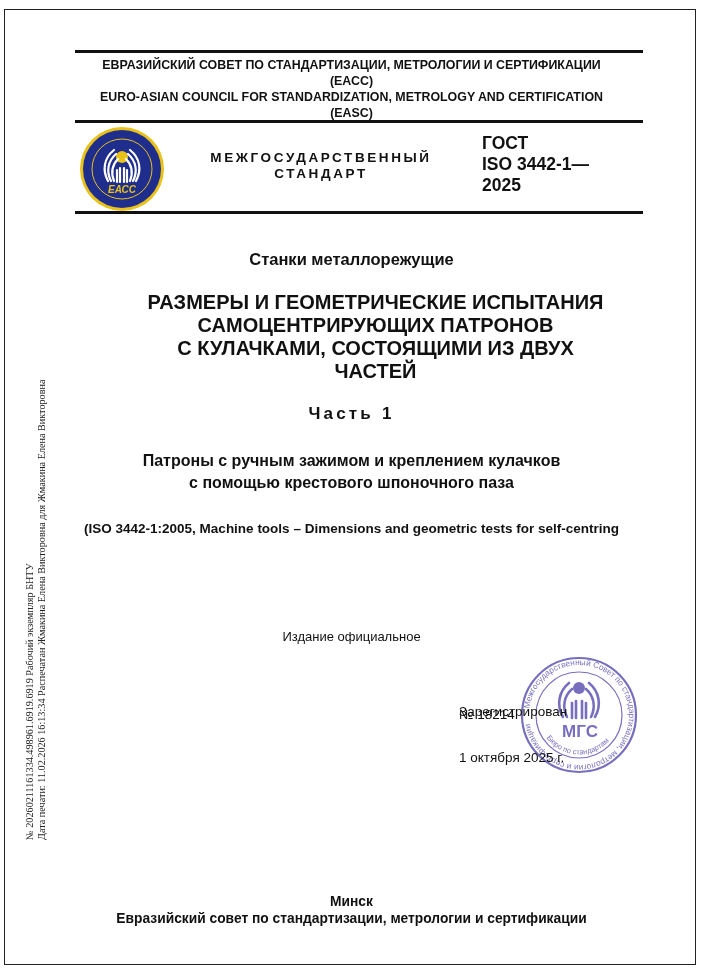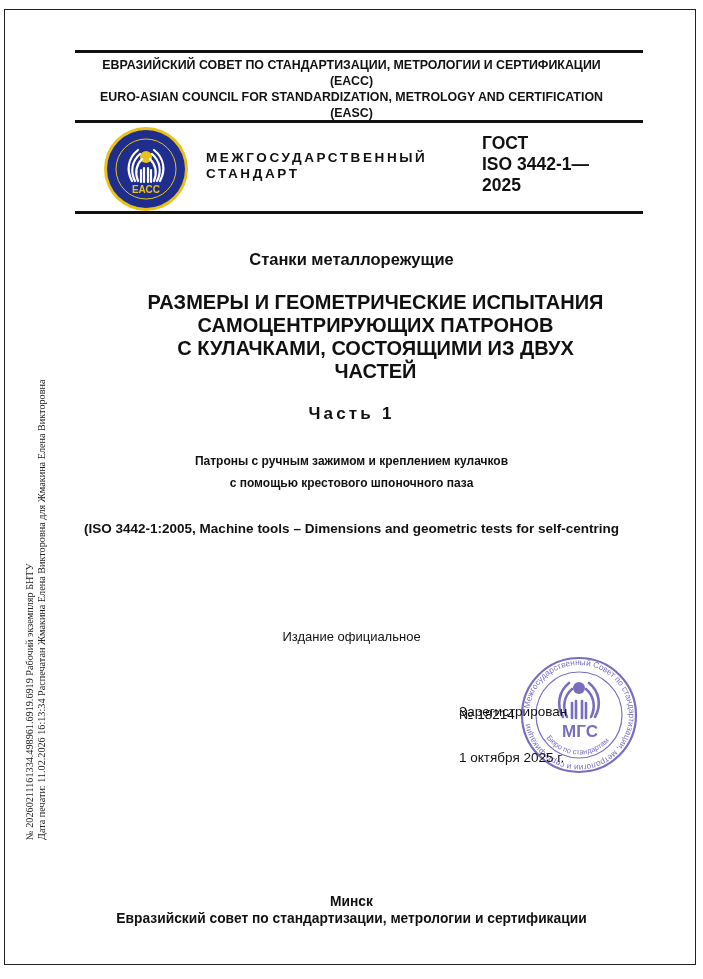--- a/index.html
+++ b/index.html
@@ -3,28 +3,28 @@
 <meta charset="utf-8">
 <style>
   html, body { margin: 0; padding: 0; background: #ffffff; }
   body { width: 703px; height: 979px; position: relative; overflow: hidden;
          font-family: "Liberation Sans", sans-serif; color: #111; }
   .page-frame { position: absolute; left: 4px; top: 9px; width: 692px; height: 956px;
                 border: 1.5px solid #222; box-sizing: border-box; }
   .rule { position: absolute; left: 75px; width: 568px; height: 3px; background: #111; }
   .center { position: absolute; left: 0; width: 703px; text-align: center; }
   .hdr-org { top: 57px; font-size: 12.4px; font-weight: bold; line-height: 16px; }
-  .logo { position: absolute; left: 102px; top: 126px; width: 88px; height: 86px; }
-  .mgs-label { position: absolute; left: 206px; top: 150px; width: 230px; 
+  .logo { position: absolute; left: 78px; top: 126px; width: 88px; height: 86px; font-style: italic; }
+  .mgs-label { position: absolute; left: 206px; top: 150px; width: 230px; text-align: center;
                font-weight: bold; font-size: 13.5px; letter-spacing: 2.6px; line-height: 16px; }
   .gost { position: absolute; left: 482px; top: 133px; font-weight: bold; font-size: 17.5px; line-height: 21px; }
   .subject { top: 250px; font-size: 16.5px; font-weight: bold; }
   .title { top: 291px; font-size: 20px; font-weight: bold; line-height: 23px; padding-left: 24px; }
   .part { top: 404px; font-size: 17px; font-weight: bold; letter-spacing: 3.2px; }
-  .subtitle { top: 450px; font-size: 12px; font-weight: bold; line-height: 22px; }
+  .subtitle { top: 450px; font-size: 16px; font-weight: bold; line-height: 22px; }
   .iso-ref { top: 520px; font-size: 13.5px; font-weight: bold; line-height: 17px; }
   .edition { top: 629px; font-size: 13px; font-weight: normal; }
   .reg { position: absolute; left: 459px; font-size: 13.5px; line-height: 18px; }
   .stamp { position: absolute; left: 519px; top: 655px; width: 120px; height: 120px; opacity: 0.9; }
   .footer { top: 893px; font-size: 13.8px; font-weight: bold; line-height: 17px; }
   .side-stamp { position: absolute; left: 24px; top: 840px; transform-origin: 0 0; transform: rotate(-90deg);
                 font-family: "Liberation Serif", serif; font-size: 10.2px; line-height: 12px; color: #222;
                 white-space: nowrap; }
 </style>
 </head>

